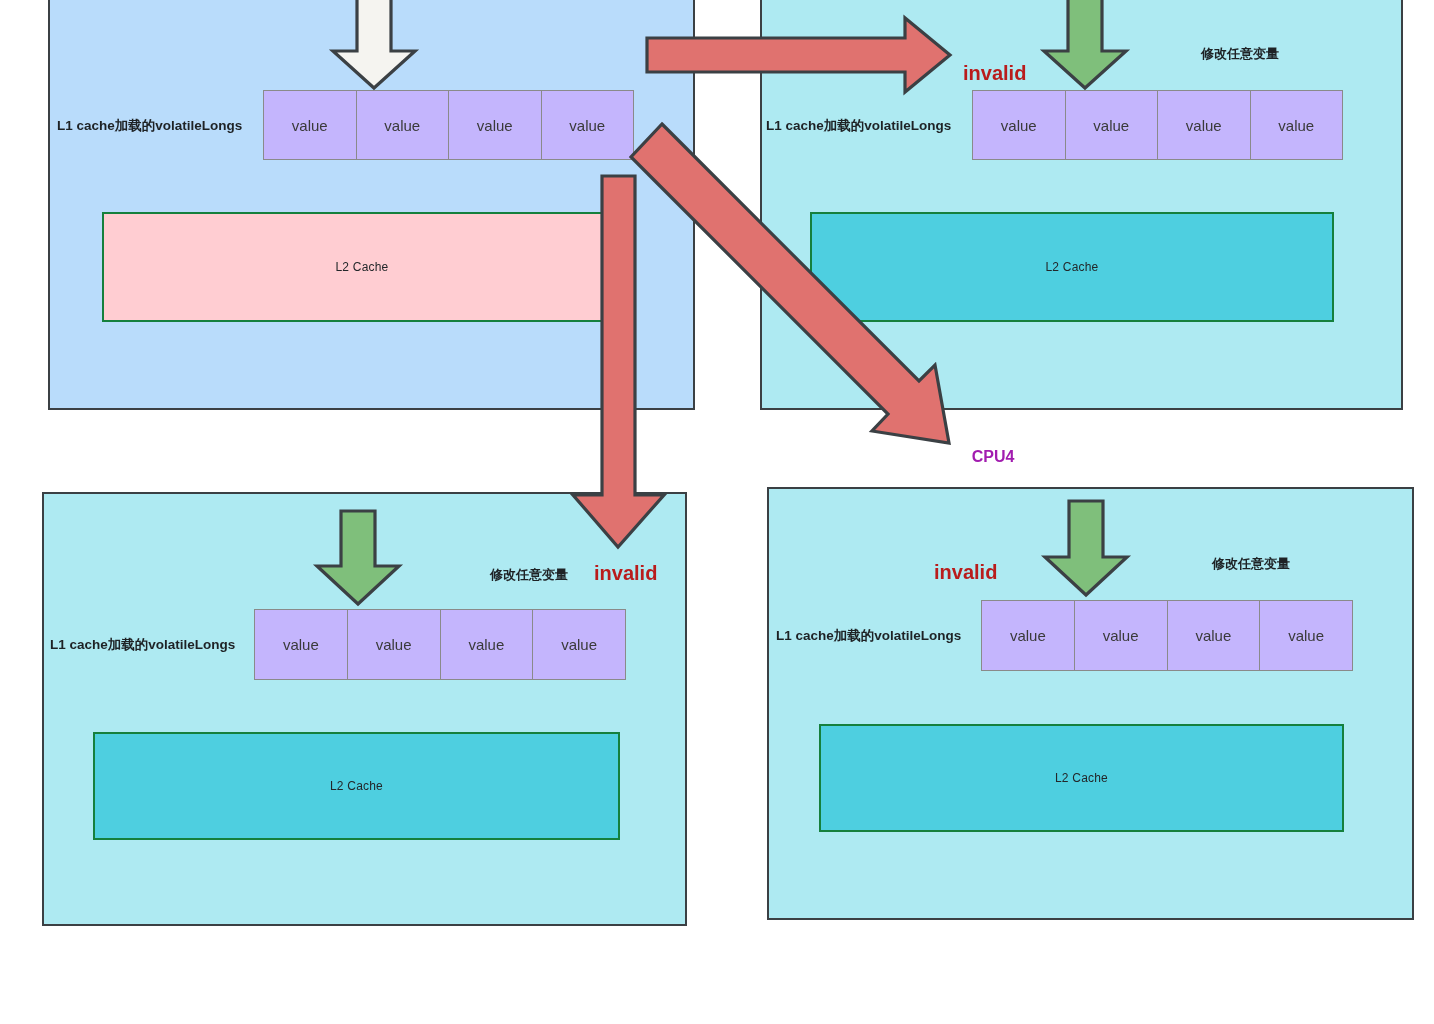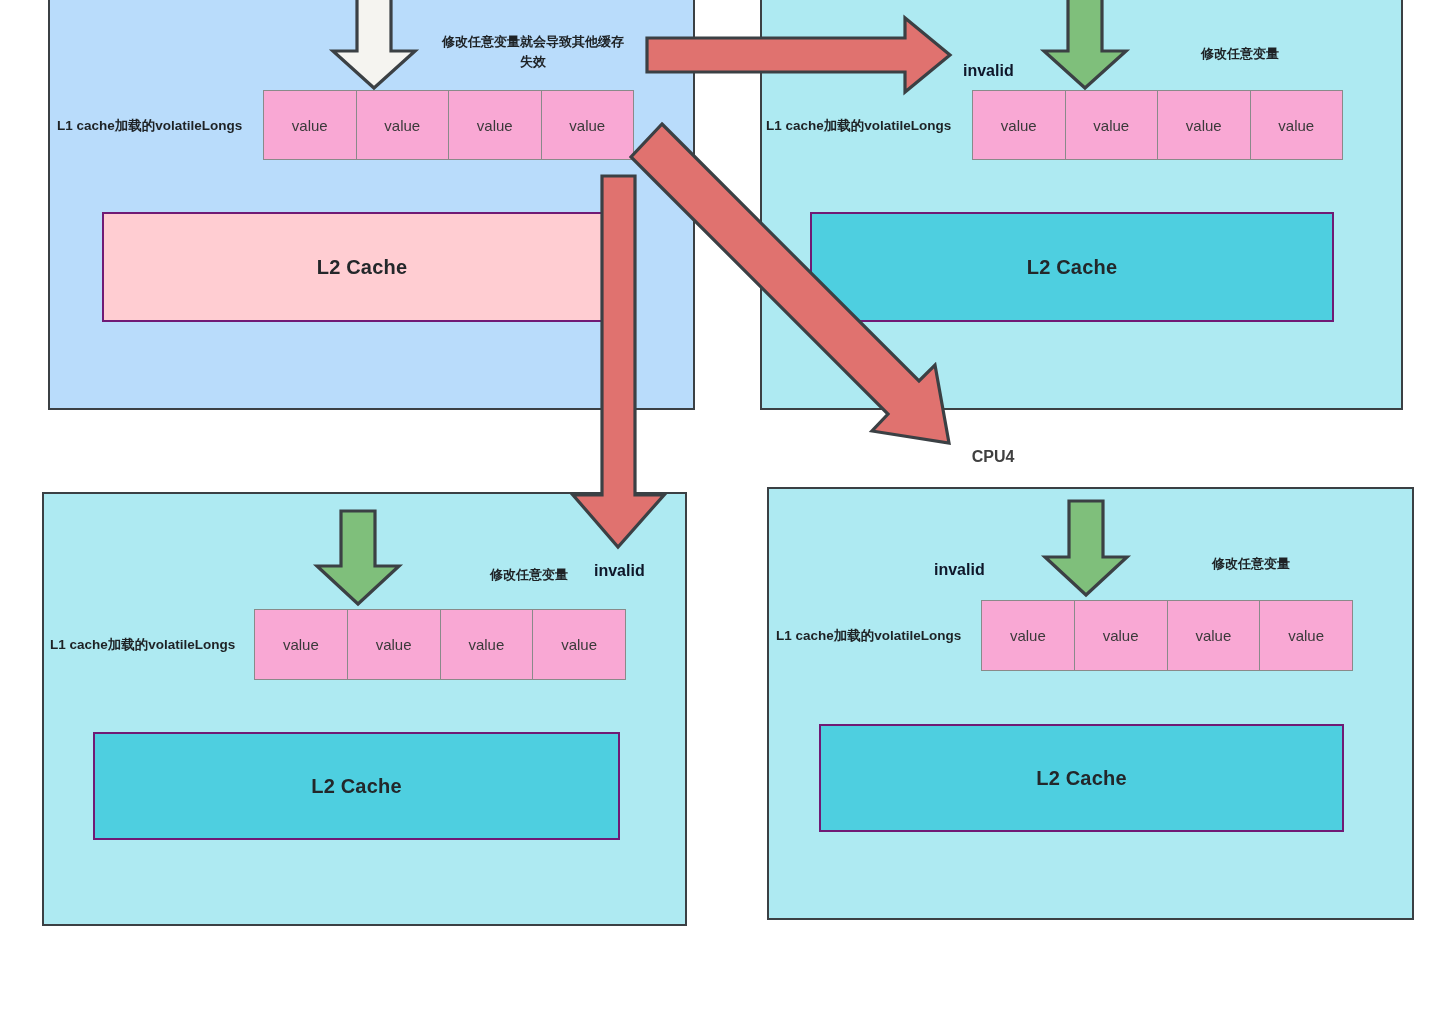--- a/index.html
+++ b/index.html
@@ -20,39 +20,39 @@
   .panel {
     position: absolute;
     border: 2px solid #3b4044;
     box-sizing: border-box;
   }
   .panel-blue  { background: #b9dcfb; }
   .panel-cyan  { background: #aeeaf2; }
 
   .l2 {
     position: absolute;
-    border: 2px solid #701a75;
+    border: 2px solid #15803d;
     box-sizing: border-box;
     display: flex;
     align-items: center;
     justify-content: center;
-    font-size: 20px;
-    font-weight: bold;
+    font-size: 12px;
+    font-weight: normal;
     color: #23272a;
     letter-spacing: .2px;
   }
   .l2-pink { background: #ffcdd2; }
   .l2-teal { background: #4ecfe0; }
 
   .cells {
     position: absolute;
     display: flex;
     box-sizing: border-box;
     border: 1.5px solid #8a8a8a;
-    background: #f9a8d4;
+    background: #c4b5fd;
   }
   .cell {
     flex: 1 1 0;
     box-sizing: border-box;
     border-right: 1.5px solid #8a8a8a;
     display: flex;
     align-items: center;
     justify-content: center;
     font-size: 15px;
     color: #3a3a3a;
@@ -70,53 +70,49 @@
   .note {
     position: absolute;
     font-size: 13px;
     font-weight: bold;
     color: #1e2225;
     text-align: center;
     line-height: 1.5;
   }
   .invalid {
     position: absolute;
+    font-size: 20px;
+    font-weight: bold;
+    color: #b91c1c;
+  }
+  .cpu-label {
+    position: absolute;
     font-size: 16px;
     font-weight: bold;
-    color: #0f172a;
-  }
-  .cpu-label {
-    position: absolute;
-    font-size: 16px;
-    font-weight: bold;
-    color: #404040;
+    color: #a21caf;
     text-align: center;
   }
   .arrow-layer {
     position: absolute;
     left: 0; top: 0;
     width: 1434px;
     height: 1024px;
     pointer-events: none;
   }
   .arrow-layer svg { display: block; }
 </style>
 </head>
 <body>
 
 <div id="canvas">
 
   <div class="panel panel-blue" style="left:48px; top:-30px; width:647px; height:440px;"></div>
 
   <div class="l1label" style="left:57px; top:117px;">L1 cache加载的volatileLongs</div>
 
-  <div class="note" style="left:422px; top:32px; width:222px;">
-    <span>修改任意变量就会导致其他缓存</span><br>
-    <span>失效</span>
-  </div>
 
   <div class="cells" style="left:263px; top:90px; width:371px; height:70px;">
     <div class="cell">value</div>
     <div class="cell">value</div>
     <div class="cell">value</div>
     <div class="cell">value</div>
   </div>
 
   <div class="l2 l2-pink" style="left:102px; top:212px; width:520px; height:110px;">L2 Cache</div>
 

